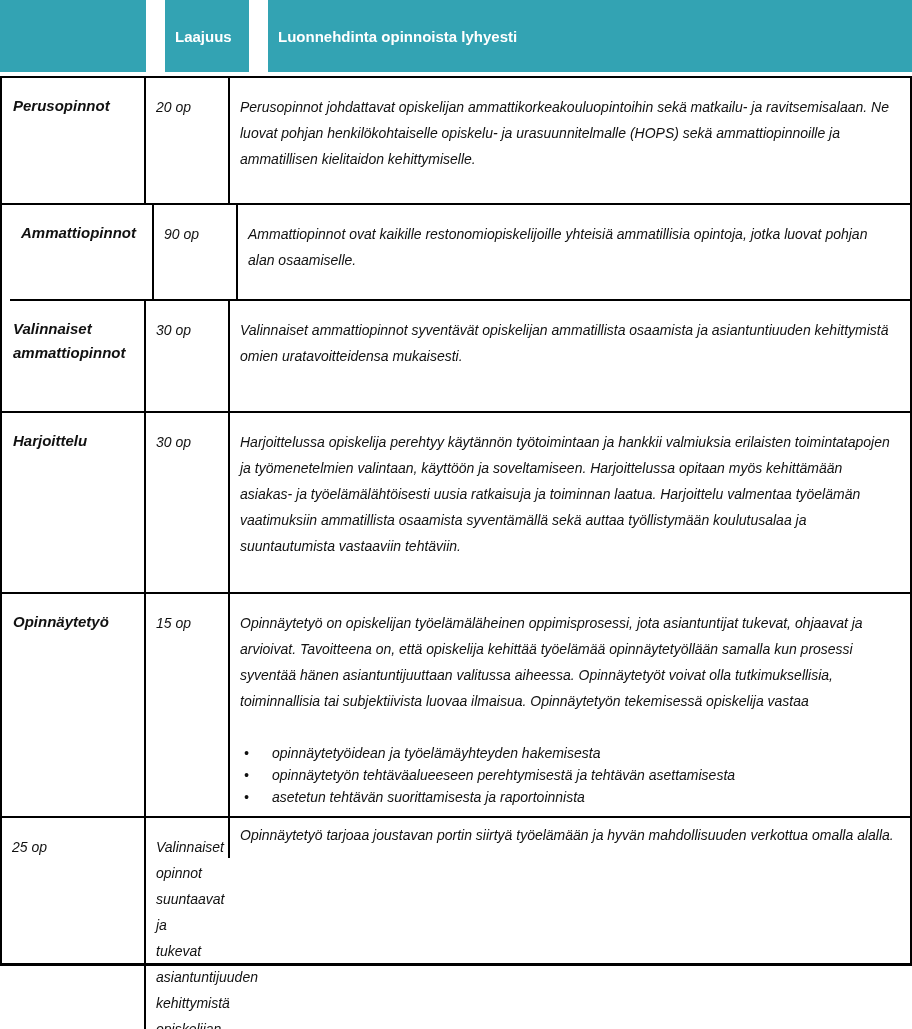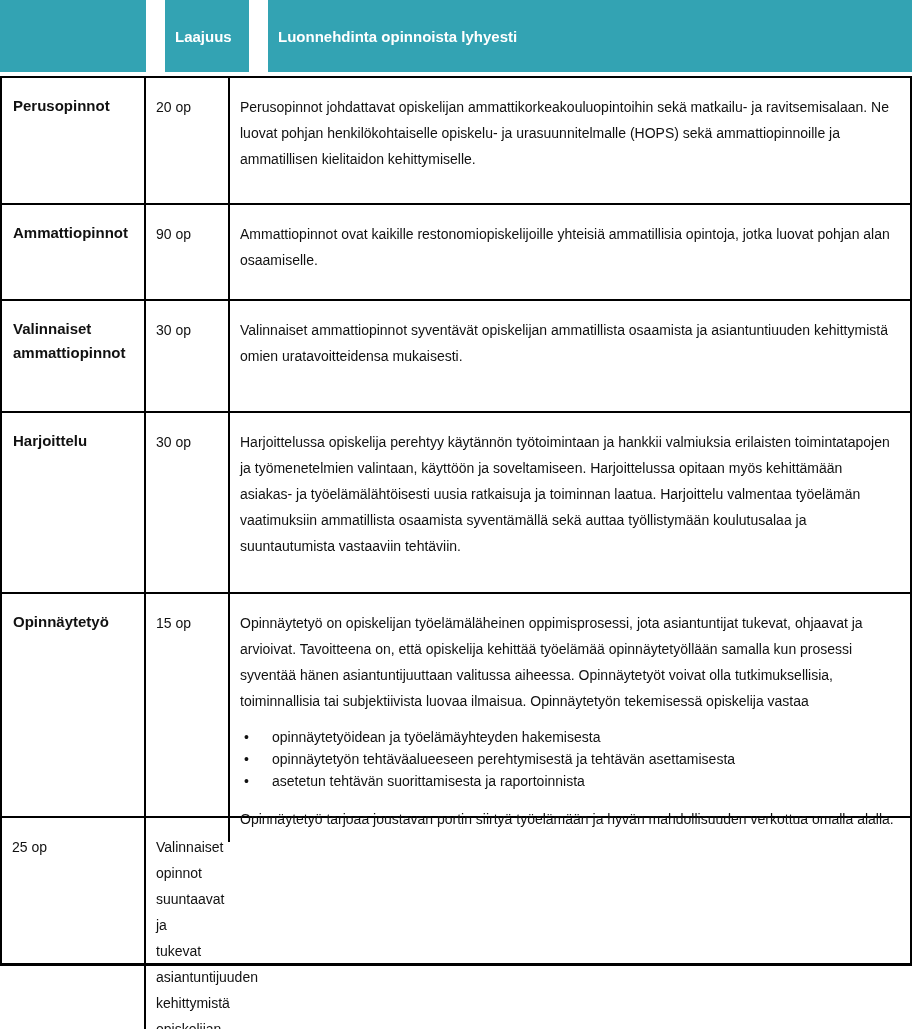--- a/index.html
+++ b/index.html
@@ -51,42 +51,43 @@
     grid-template-columns:144px 84px 1fr;
     border-bottom:2px solid var(--border);
     box-sizing:border-box;
   }
   .tr:last-child{border-bottom:none;}
   .td{
     box-sizing:border-box;
     padding:16px 15px 10px 10px;
     font-size:14px;
     line-height:26px;
+    font-style:italic;
   }
   .td.cat{
     border-right:2px solid var(--border);
     font-weight:bold;
     font-size:15px;
     line-height:24px;
     padding-left:11px;
   }
   .td.ext{
     border-right:2px solid var(--border);
   }
   .td.desc p{margin:0;}
   .r1{height:127px;}
-  .r2{height:96px;}
+  .r2{height:96px;margin-left:8px;}
   .r3{height:112px;}
   .r4{height:181px;}
   .r5{height:224px;}
   .r6{height:145px;}
   
   ul.bullets{
     list-style:none;
-    margin:12px 0 0 0;
+    margin:28px 0 0 0;
     padding:0;
   }
   ul.bullets li{
     position:relative;
     padding-left:32px;
     line-height:22px;
     font-size:14px;
   }
   ul.bullets li::before{
     content:"\2022";

